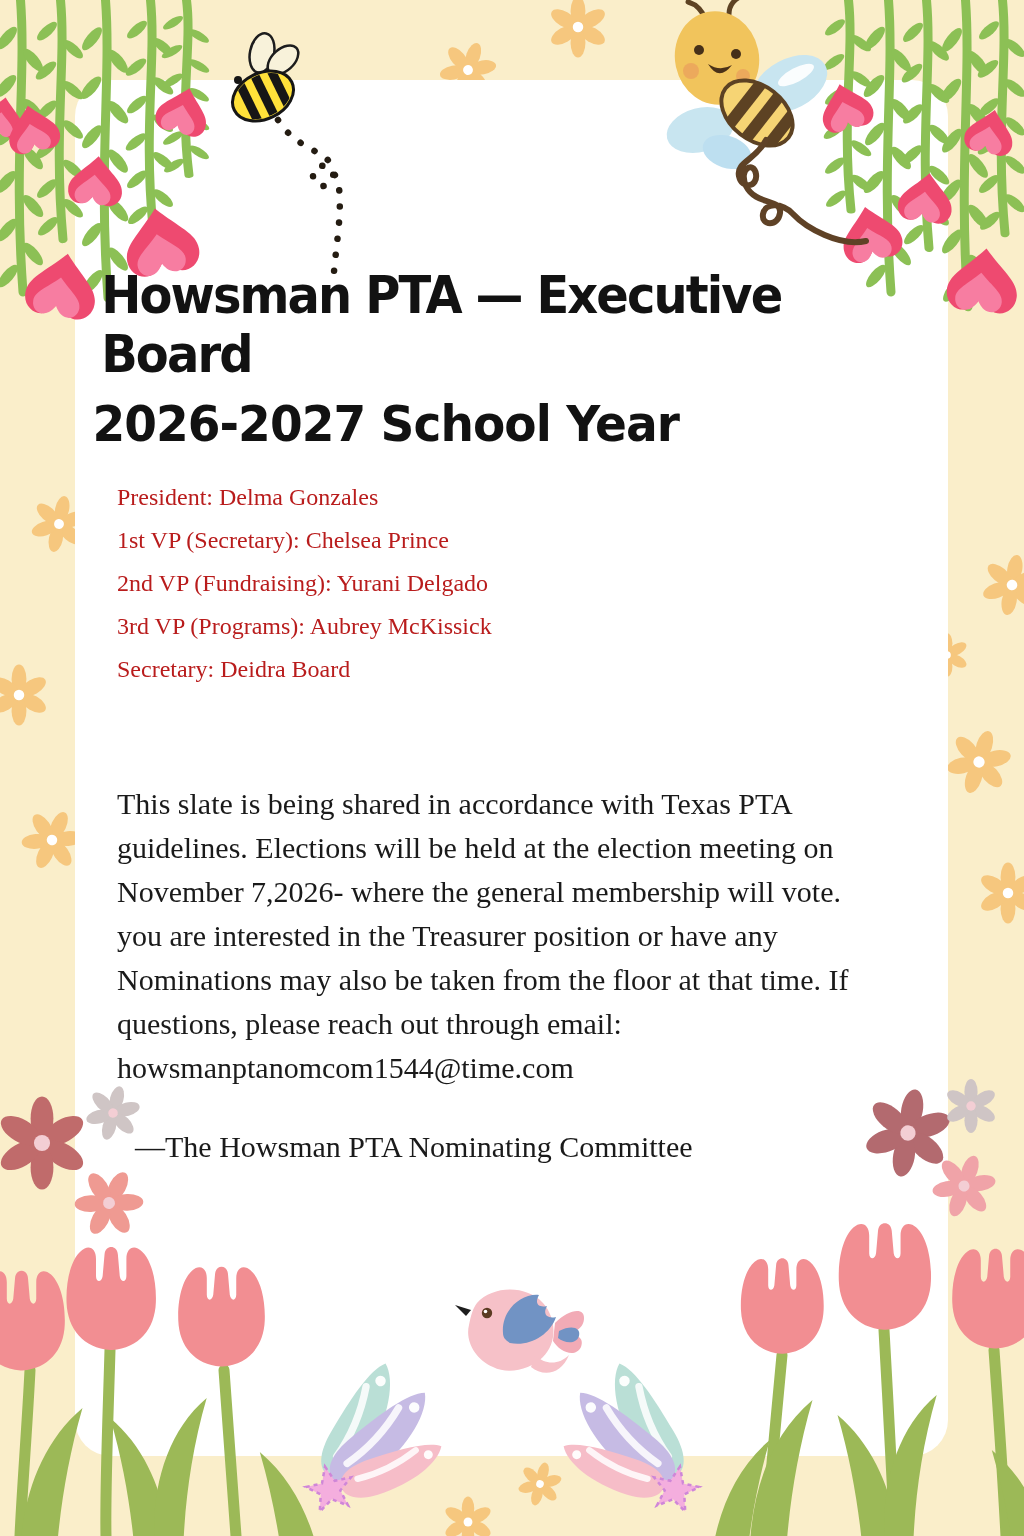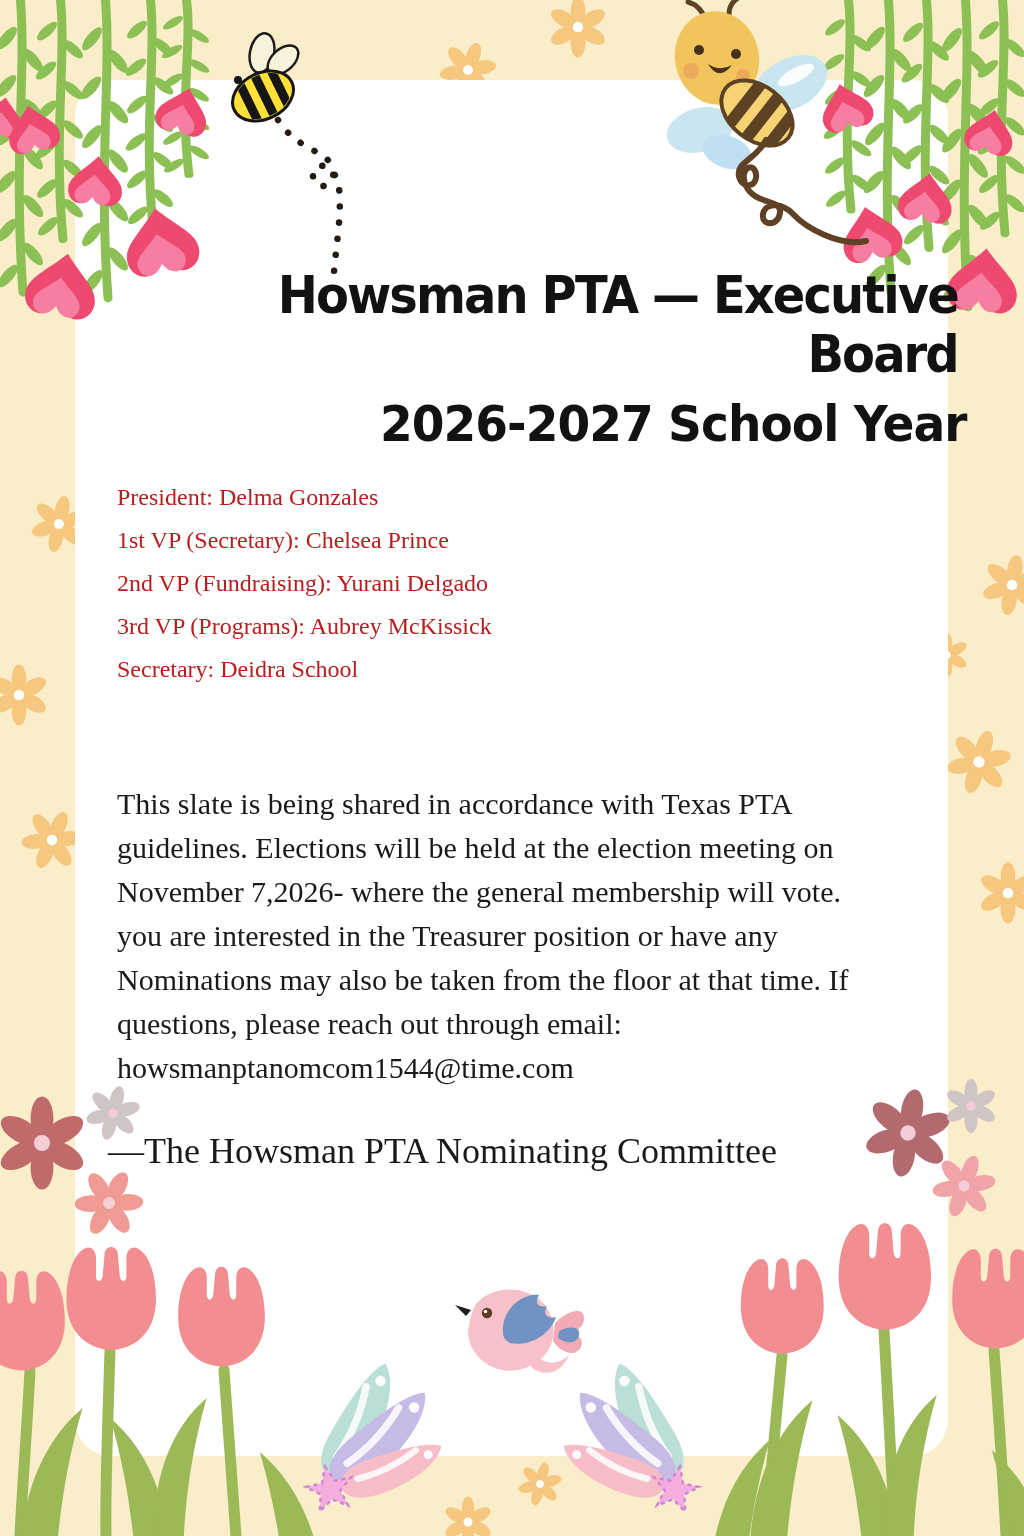--- a/index.html
+++ b/index.html
@@ -3,27 +3,27 @@
 <meta charset="utf-8">
 <style>
   html,body{margin:0;padding:0;background:#e8e2d0;}
   .stage{position:relative;width:1024px;height:1536px;margin:0 auto;background:#faeeca;overflow:hidden;
          font-family:"Liberation Serif",serif;}
   .layer{position:absolute;left:0;top:0;width:1024px;height:1536px;pointer-events:none;}
   .bg-decor{z-index:1;}
   .card{position:absolute;left:75px;top:80px;width:873px;height:1376px;background:#ffffff;border-radius:36px;z-index:2;}
   .decor{z-index:3;}
   .textlayer{z-index:4;}
-  .title{position:absolute;left:75px;top:266px;width:873px;text-align:right;color:#121212;
-         font-family:"DejaVu Sans",sans-serif;font-weight:bold;padding-left:36px;}
+  .title{position:absolute;left:75px;top:266px;width:873px;text-align:left;color:#121212;
+         font-family:"DejaVu Sans",sans-serif;font-weight:bold;}
   .title .t1{font-size:51px;letter-spacing:-2px;transform:scaleX(.94);transform-origin:center;}
   .title .t2{font-size:49px;letter-spacing:-1px;margin-top:12px;transform:scaleX(.96);transform-origin:center;}
   .officers{position:absolute;left:117px;top:476px;font-size:24px;line-height:43px;color:#b91c1c;}
   .para{position:absolute;left:117px;top:782px;width:830px;font-size:30px;line-height:44px;color:#1a1a1a;font-family:Liberation Serif, serif;}
-  .sig{position:absolute;left:108px;top:1130px;font-size:36px;color:#1a1a1a;}
+  .sig{position:absolute;left:135px;top:1130px;font-size:30px;color:#1a1a1a;}
 </style>
 </head>
 <body>
 
 <div class="stage">
 
   <svg class="layer bg-decor" viewBox="0 0 1024 1536">
     <defs>
       <g id="daisyW">
         <ellipse cx="0" cy="-26" rx="12" ry="23"></ellipse>
@@ -259,21 +259,21 @@
     <div class="title">
       <div class="t1">Howsman PTA — Executive Board</div>
       <div class="t2">2026-2027 School Year</div>
     </div>
 
     <div class="officers">
       <div>President: Delma Gonzales</div>
       <div>1st VP (Secretary): Chelsea Prince</div>
       <div>2nd VP (Fundraising): Yurani Delgado</div>
       <div>3rd VP (Programs): Aubrey McKissick</div>
-      <div>Secretary: Deidra School</div>
+      <div>Secretary: Deidra Board</div>
     </div>
 
     <div class="para">
       <div>This slate is being shared in accordance with Texas PTA</div>
       <div>guidelines. Elections will be held at the election meeting on</div>
       <div>November 7,2026- where the general membership will vote.</div>
       <div>you are interested in the Treasurer position or have any</div>
       <div>Nominations may also be taken from the floor at that time. If</div>
       <div>questions, please reach out through email:</div>
       <div>howsmanptanomcom1544@time.com</div>

